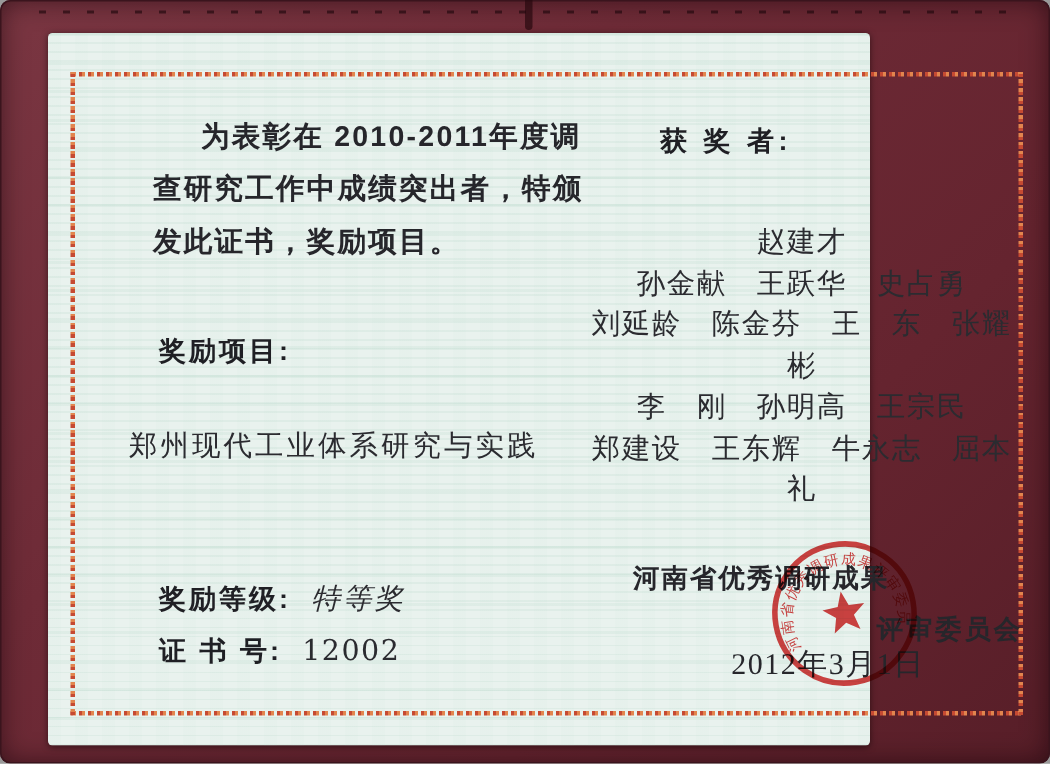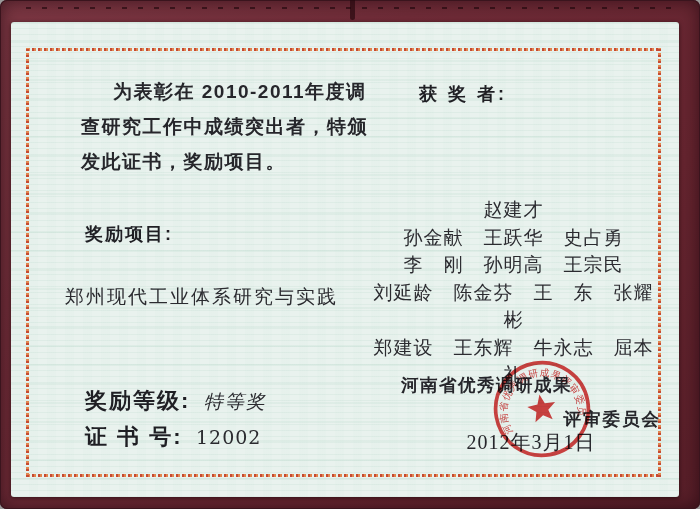--- a/index.html
+++ b/index.html
@@ -12,21 +12,21 @@
   }
   .stitch-top{
     position:absolute;top:7px;left:26px;right:26px;height:2px;
     background:repeating-linear-gradient(90deg,rgba(25,4,9,.6) 0 5px,rgba(0,0,0,0) 5px 16px);
   }
   .spine-notch{
     position:absolute;top:0;left:350px;width:5px;height:20px;
     background:rgba(35,6,12,.65);border-radius:0 0 3px 3px;
   }
   .paper{
-    position:absolute;left:11px;top:22px;width:668px;height:475px;
+    position:absolute;left:32px;top:22px;width:548px;height:475px;
     background-color:#e9f2ee;
     background-image:
       repeating-linear-gradient(0deg, rgba(165,205,188,.16) 0 1px, rgba(0,0,0,0) 1px 6px),
       repeating-linear-gradient(0deg, rgba(0,0,0,0) 0 17px, rgba(195,222,210,.28) 17px 19px),
       repeating-linear-gradient(90deg, rgba(210,232,222,.12) 0 9px, rgba(0,0,0,0) 9px 18px);
     border-radius:3px;
     box-shadow:0 1px 4px rgba(10,2,4,.55);
   }
   .deco{position:absolute;}
   .deco.h{height:3px;background:repeating-linear-gradient(90deg,#c64a32 0 2px,#e2854e 2px 4px,rgba(0,0,0,0) 4px 6px);}
@@ -42,33 +42,33 @@
   }
   .body-text .l1{padding-left:32px;}
 
   .winners-label{
     position:absolute;left:408px;top:60px;
     font-weight:700;font-size:18px;letter-spacing:3px;color:#1f1f24;
   }
   .winners{
     position:absolute;left:360px;top:126px;width:285px;text-align:center;
     font-family:"Liberation Serif",serif;font-size:19px;line-height:27.5px;
-    letter-spacing:1px;color:#2b2b30;margin-top:48px;
+    letter-spacing:1px;color:#2b2b30;
   }
   .project-label{
     position:absolute;left:74px;top:200px;
     font-weight:700;font-size:18px;letter-spacing:2px;color:#1f1f24;
   }
   .project-name{
     position:absolute;left:54px;top:262px;
     font-family:"Liberation Serif",serif;font-size:19px;letter-spacing:2px;color:#2b2b30;
   }
   .grade-row{position:absolute;left:74px;top:364px;color:#1f1f24;}
   .number-row{position:absolute;left:74px;top:400px;color:#1f1f24;}
-  .row-label{font-weight:700;font-size:22px;letter-spacing:2px;}
+  .row-label{font-weight:700;font-size:18px;letter-spacing:2px;}
   .row-value{font-family:"Liberation Serif",serif;font-size:19px;letter-spacing:2px;margin-left:9px;color:#2b2b30;font-style:italic;}
   .number-value{font-family:"DejaVu Serif",serif;font-size:19px;letter-spacing:1px;margin-left:9px;color:#2b2b30;}
 
   .issuer-1{position:absolute;left:390px;top:351px;width:260px;
     font-weight:700;font-size:17.5px;letter-spacing:1.5px;color:#26262b;}
   .issuer-2{position:absolute;left:390px;top:385px;width:260px;text-align:right;
     font-weight:700;font-size:17.5px;letter-spacing:2px;color:#26262b;}
   .issue-date{position:absolute;left:390px;top:407px;width:260px;text-align:center;
     font-family:"Liberation Serif",serif;font-size:20px;letter-spacing:1px;color:#26262b;}
 
@@ -94,22 +94,22 @@
       <div class="l1">为表彰在 2010-2011年度调</div>
       <div>查研究工作中成绩突出者，特颁</div>
       <div>发此证书，奖励项目。</div>
     </div>
 
     <div class="winners-label">获 奖 者:</div>
 
     <div class="winners">
       <div>赵建才</div>
       <div>孙金献　王跃华　史占勇</div>
+      <div>刘延龄　陈金芬　王　东　张耀彬</div>
       <div>李　刚　孙明高　王宗民</div>
-      <div>刘延龄　陈金芬　王　东　张耀彬</div>
       <div>郑建设　王东辉　牛永志　屈本礼</div>
     </div>
 
     <div class="project-label">奖励项目:</div>
     <div class="project-name">郑州现代工业体系研究与实践</div>
 
     <div class="grade-row">
       <span class="row-label">奖励等级:</span>
       <span class="row-value">特等奖</span>
     </div>

